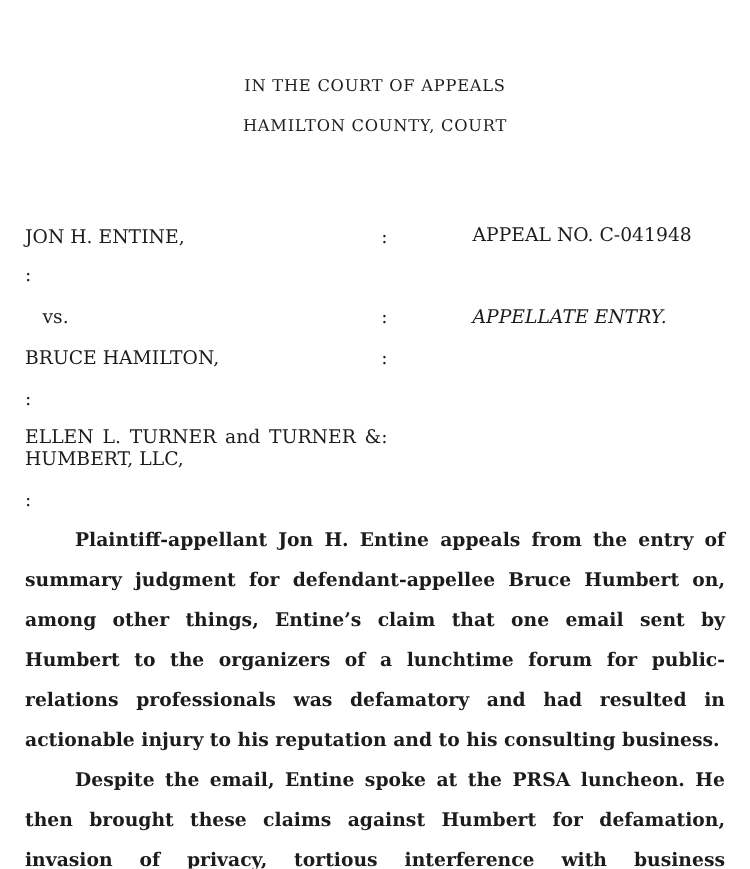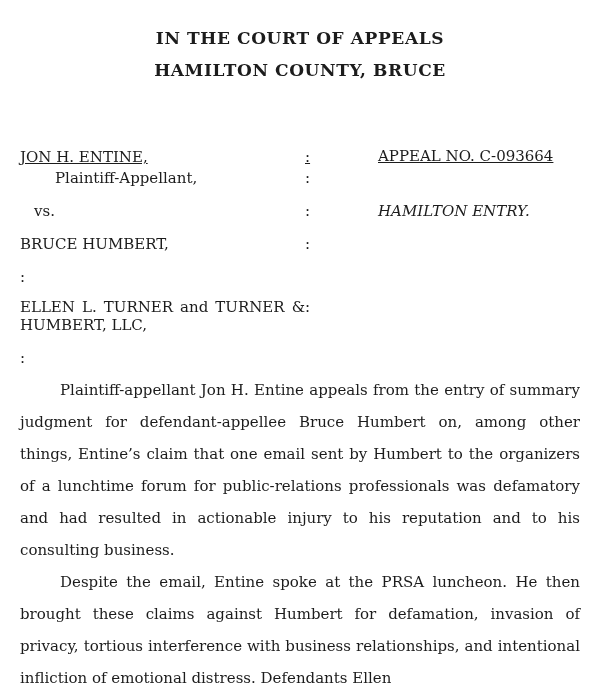--- a/index.html
+++ b/index.html
@@ -10,88 +10,88 @@
     height: 695px;
     background: #ffffff;
     color: #1c1c1c;
     font-family: "DejaVu Serif", "Liberation Serif", serif;
     padding: 22px 20px 0 20px;
     overflow: hidden;
   }
   
   .doc-header {
     text-align: center;
-    font-weight: bold;
-    font-size: 17px;
+    font-weight: normal;
+    font-size: 13px;
     line-height: 32px;
     letter-spacing: 0.6px;
+    margin-top: 32px;
   }
   
   .caption { margin-top: 62px; }
   .caption-row {
     display: grid;
     grid-template-columns: 285px 73px 1fr;
     font-size: 15px;
     line-height: 19px;
     margin-bottom: 14px;
   }
   .caption-row .left  { text-align: left; }
   .caption-row .colon { text-align: left; }
-  .row-first   { margin-bottom: 2px; text-decoration: underline; }
+  .row-first   { margin-bottom: 12px; }
   .row-appellee-role { margin-bottom: 11px; }
   .row-defendants-name { margin-bottom: 15px; line-height: 18px; }
   .row-defendants-name .left { text-align: justify; }
   .row-last    { margin-bottom: 0; }
   .indent-role { padding-left: 35px; }
   .indent-vs   { padding-left: 14px; }
   .case-nos div { line-height: 17px; }
   .judgment-entry { font-style: italic; }
   
   .doc-body {
     margin-top: 6px;
     font-size: 15px;
     line-height: 32px;
     text-align: justify;
   }
-  .doc-body p { text-indent: 40px; }
+  .doc-body p { text-indent: 40px; font-weight: bold; }
 </style>
 </head>
 <body>
 
 <div class="page">
 
   <header class="doc-header">
     <div>IN THE COURT OF APPEALS</div>
-    <div>HAMILTON COUNTY, BRUCE</div>
+    <div>HAMILTON COUNTY, COURT</div>
   </header>
 
   <section class="caption">
 
     <div class="caption-row row-first">
       <div class="left">JON H. ENTINE,</div>
       <div class="colon">:</div>
       <div class="right case-nos">
-        <div>APPEAL NO. C-093664</div>
+        <div>APPEAL NO. C-041948</div>
       </div>
     </div>
 
     <div class="caption-row">
-      <div class="left indent-role">Plaintiff-Appellant,</div>
       <div class="colon">:</div>
       <div class="right"></div>
     </div>
 
     <div class="caption-row">
       <div class="left indent-vs">vs.</div>
       <div class="colon">:</div>
-      <div class="right judgment-entry">HAMILTON ENTRY.</div>
+      <div class="right judgment-entry">APPELLATE ENTRY.</div>
     </div>
 
     <div class="caption-row">
-      <div class="left">BRUCE HUMBERT,</div>
+      <div class="left">BRUCE HAMILTON,</div>
       <div class="colon">:</div>
       <div class="right"></div>
     </div>
 
     <div class="caption-row row-appellee-role">
       <div class="colon">:</div>
       <div class="right"></div>
     </div>
 
     <div class="caption-row row-defendants-name">

